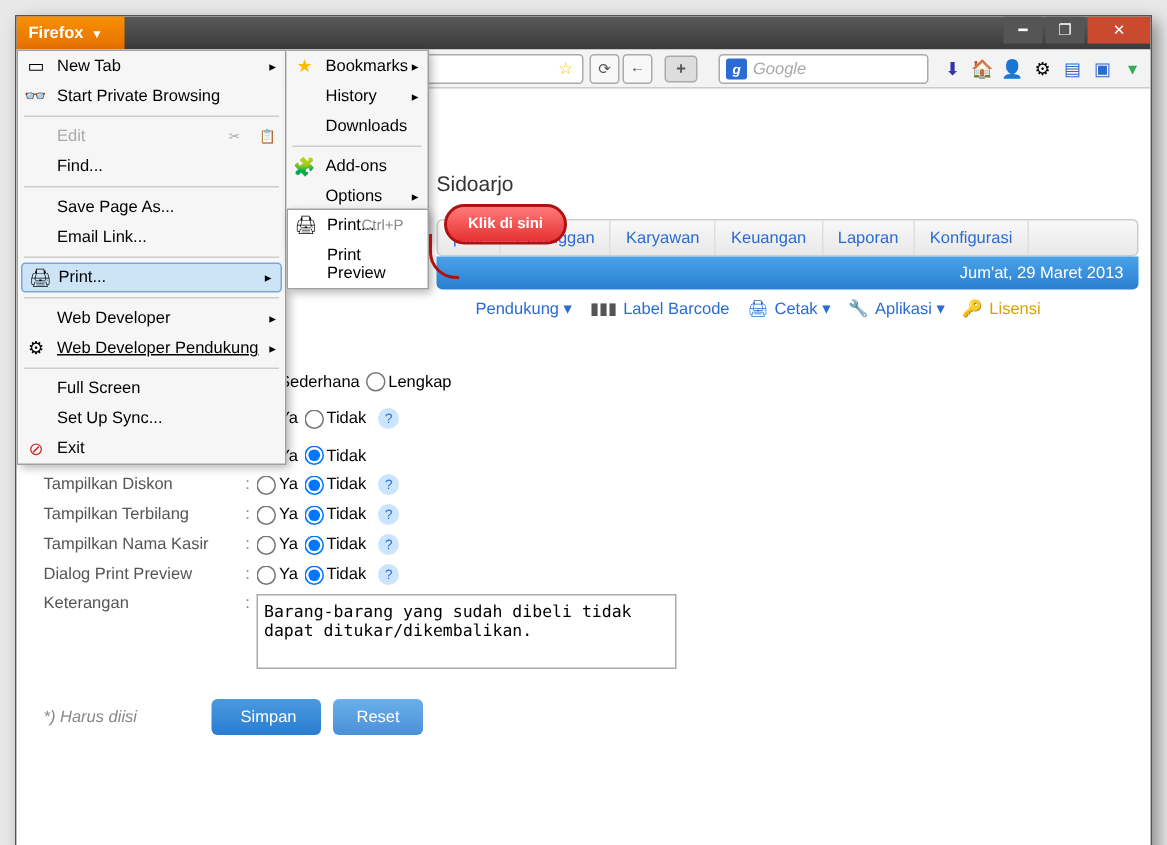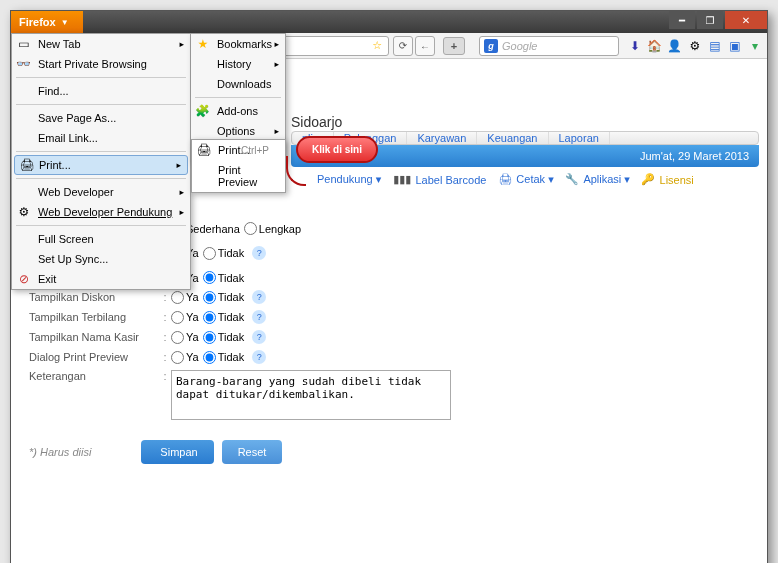--- a/index.html
+++ b/index.html
@@ -30,22 +30,22 @@
 .menu-col3 { position: absolute; top: 128px; left: 180px; width: 95px; background: #fff; border: 1px solid #a0a0a0; box-shadow: 2px 2px 6px rgba(0,0,0,0.3); z-index: 101; }
 .mi { padding: 4px 8px 4px 26px; display: flex; align-items: center; position: relative; cursor: default; }
 .mi.highlighted { background: #cde4f7; border: 1px solid #7aa7d7; border-radius: 3px; margin: 0 2px; padding: 3px 6px 3px 24px; }
 .mi .arrow { position: absolute; right: 6px; font-size: 9px; }
 .mi .shortcut { position: absolute; right: 16px; color: #888; font-size: 10px; }
 .mi .ico { position: absolute; left: 4px; width: 16px; text-align: center; font-size: 12px; }
 .sep { height: 1px; background: #ccc; margin: 3px 4px; }
 .mi.dis { color: #aaa; }
 
 .page-content { padding-left: 8px; padding-top: 55px; height: calc(100% - 48px); background: #fff; overflow: auto; }
-.breadcrumb-area { color: #333; font-size: 14px; margin-bottom: 1px; margin-left: 272px; }
-.navbar { background: linear-gradient(#f8f8f8,#e8e8e8); border: 1px solid #ccc; border-radius: 4px; display: flex; align-items: center; height: 14px; margin: 0 8px 0 272px; overflow:hidden; }
+.breadcrumb-area { color: #333; font-size: 14px; margin-bottom: 16px; margin-left: 272px; }
+.navbar { background: linear-gradient(#f8f8f8,#e8e8e8); border: 1px solid #ccc; border-radius: 4px; display: flex; align-items: center; height: 25px; margin: 0 8px 0 272px; overflow:hidden; }
 .nav-item { padding: 0 10px; color: #2a6bd4; height: 100%; display: flex; align-items: center; border-right: 1px solid #ddd; }
 .date-bar { background: linear-gradient(#4aa3e8,#2a7fd0); color: #fff; height: 22px; display: flex; align-items: center; justify-content: flex-end; padding: 0 10px; margin: 0 8px 0 272px; border-radius: 0 0 4px 4px; font-size: 11px; }
 .toolbar2 { display: flex; gap: 12px; align-items: center; padding: 6px 26px; margin-left: 272px; color: #2a6bd4; }
 .toolbar2 .t2-item { display: flex; align-items: center; gap: 4px; }
 .t2-label { color: #2a6bd4; }
 .t2-yellow { color: #d4a300; }
 
 .form-area { margin-top: 30px; padding: 0 10px 20px 10px; }
 .frow { display: flex; align-items: center; margin-bottom: 6px; }
 .frow .label { width: 130px; color: #555; }
@@ -106,20 +106,21 @@
   </div>
 
   <div class="page-content">
     <div class="breadcrumb-area">Sidoarjo</div>
     <div class="navbar">
       <div class="nav-item">plier</div>
       <div class="nav-item">Pelanggan</div>
       <div class="nav-item">Karyawan</div>
       <div class="nav-item">Keuangan</div>
       <div class="nav-item">Laporan</div>
+      <div class="nav-item">Konfigurasi</div>
     </div>
     <div class="date-bar">Jum'at, 29 Maret 2013</div>
     <div class="toolbar2">
       <div class="t2-item">
           <span class="t2-label">Pendukung ▾</span>
         </div>
       <div class="t2-item">
           <span style="color:#555;">▮▮▮</span> 
           <span class="t2-label">Label Barcode</span>
         </div>
@@ -268,20 +269,25 @@
     <div class="mi">
         <span class="ico">▭</span>
         <span>New Tab</span>
         <span class="arrow">▸</span>
       </div>
     <div class="mi">
         <span class="ico">👓</span>
         <span>Start Private Browsing</span>
       </div>
     <div class="sep"></div>
+    <div class="mi dis">
+        <span>Edit</span>
+        <span class="arrow" style="right:30px;">✂</span>
+        <span class="arrow">📋</span>
+      </div>
     <div class="mi">
         <span>Find...</span>
       </div>
     <div class="sep"></div>
     <div class="mi">
         <span>Save Page As...</span>
       </div>
     <div class="mi">
         <span>Email Link...</span>
       </div>

